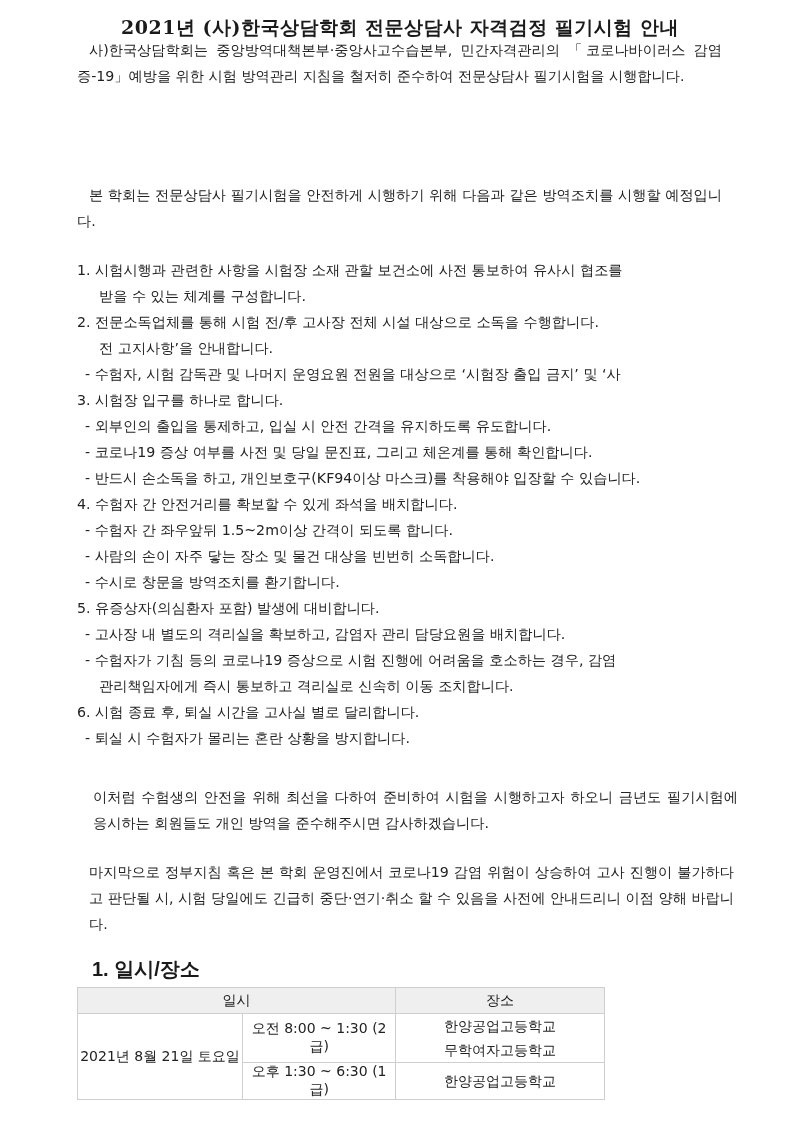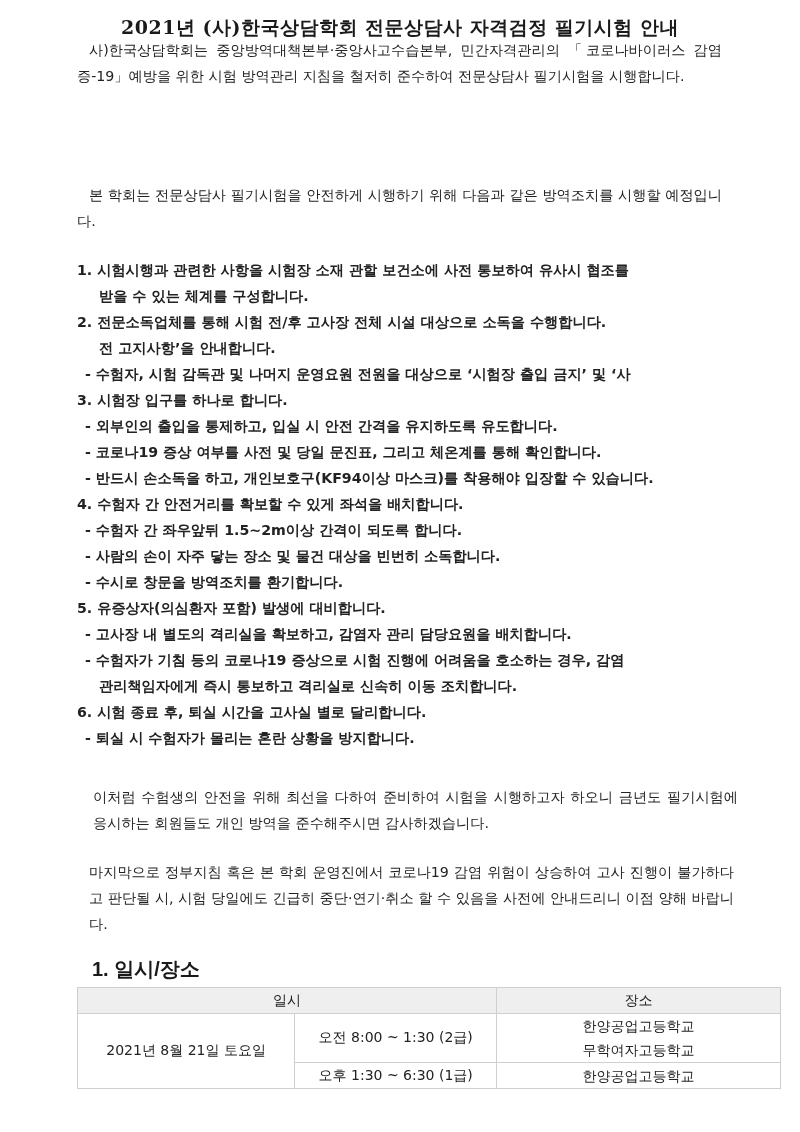--- a/index.html
+++ b/index.html
@@ -17,32 +17,32 @@
   .body-text {
     font-family: "DejaVu Sans", "Liberation Sans", sans-serif;
     font-size: 14.2px; line-height: 26px; color: #222;
   }
   .para {
     position: absolute; left: 77px; width: 645px; text-align: justify;
     text-align-last: left;
   }
   .indent { text-indent: 12px; }
   .list-block { position: absolute; left: 77px; width: 650px; }
-  .li { display: block; white-space: nowrap; font-weight: bold; }
+  .li { display: block; white-space: nowrap; }
   .li-num { padding-left: 0; }
   .li-wrap { padding-left: 22px; }
   .li-sub { padding-left: 8px; }
   .li-sub-wrap { padding-left: 22px; }
   .section-heading {
     position: absolute; top: 956px; left: 92px;
     font-family: Liberation Sans, sans-serif;
     font-size: 20px; font-weight: bold;
   }
   table.schedule {
-    position: absolute; top: 987px; left: 77px; width: 704px;
+    position: absolute; top: 987px; left: 77px; width: 528px;
     border-collapse: collapse;
     font-family: "DejaVu Sans", "Liberation Sans", sans-serif;
     font-size: 14px; color: #222;
   }
   table.schedule td, table.schedule th {
     border: 1px solid #cfcfcf; text-align: center; padding: 0; font-weight: normal;
   }
   table.schedule th { background: #efefef; height: 25px; }
   table.schedule td.place { line-height: 24px; }
   .row1 td { height: 48px; }

